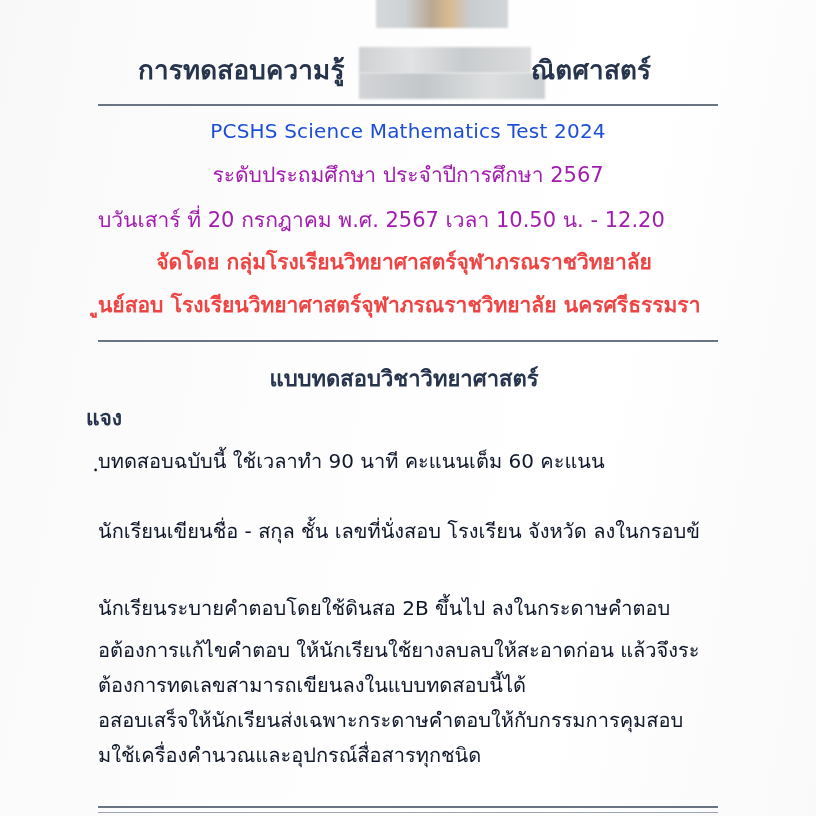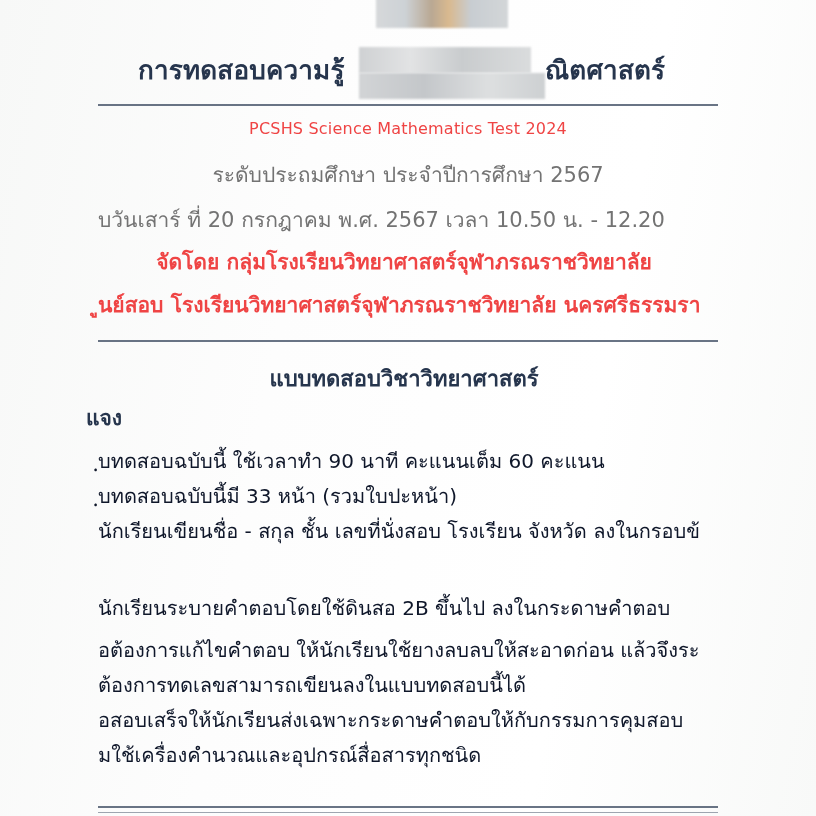--- a/index.html
+++ b/index.html
@@ -80,27 +80,27 @@
     white-space: nowrap;
     line-height: 1.15;
   }
   .thai-title {
     font-size: 26px;
     font-weight: 700;
     color: #26354d;
     letter-spacing: 0.2px;
   }
   .en-title {
-    font-size: 16px;
-    color: #ef4444;
+    font-size: 20px;
+    color: #1d4ed8;
     letter-spacing: 0.2px;
   }
   .sub {
     font-size: 21px;
-    color: #737373;
+    color: #a21caf;
   }
   .sub-b {
     font-size: 21px;
     font-weight: 700;
     color: #ef4444;
   }
   .section-title {
     font-size: 22px;
     font-weight: 700;
     color: #26354d;
@@ -129,38 +129,37 @@
     <div class="redact title-b"></div>
   </div>
 
   <div class="rule r-top"></div>
   <div class="rule r-mid"></div>
   <div class="rule r-bottom"></div>
   <div class="rule r-bottom2"></div>
 
   <div class="t thai-title" style="left:138px; top:56px;">การทดสอบความรู้</div>
 
-  <div class="t thai-title" style="left:545px; top:56px;">ณิตศาสตร์</div>
+  <div class="t thai-title" style="left:531px; top:56px;">ณิตศาสตร์</div>
 
   <div class="t en-title c" style="left:408px; top:120px;">PCSHS Science Mathematics Test 2024</div>
 
   <div class="t sub c" style="left:408px; top:163px;">ระดับประถมศึกษา ประจำปีการศึกษา 2567</div>
 
   <div class="t sub" style="left:98px; top:208px;">บวันเสาร์ ที่ 20 กรกฎาคม พ.ศ. 2567 เวลา 10.50 น. - 12.20</div>
 
   <div class="t sub-b c" style="left:404px; top:250px;">จัดโดย กลุ่มโรงเรียนวิทยาศาสตร์จุฬาภรณราชวิทยาลัย</div>
 
   <div class="t sub-b" style="left:98px; top:293px;">ูนย์สอบ โรงเรียนวิทยาศาสตร์จุฬาภรณราชวิทยาลัย นครศรีธรรมรา</div>
 
   <div class="t section-title c" style="left:404px; top:366px;">แบบทดสอบวิชาวิทยาศาสตร์</div>
 
   <div class="t notice-head" style="left:86px; top:406px;">แจง</div>
 
   <div class="t line" style="left:98px; top:450px;">ฺบทดสอบฉบับนี้ ใช้เวลาทำ 90 นาที คะแนนเต็ม 60 คะแนน</div>
-  <div class="t line" style="left:98px; top:485px;">ฺบทดสอบฉบับนี้มี 33 หน้า (รวมใบปะหน้า)</div>
   <div class="t line" style="left:98px; top:520px;">นักเรียนเขียนชื่อ - สกุล ชั้น เลขที่นั่งสอบ โรงเรียน จังหวัด ลงในกรอบข้</div>
   <div class="t line" style="left:98px; top:597px;">นักเรียนระบายคำตอบโดยใช้ดินสอ 2B ขึ้นไป ลงในกระดาษคำตอบ</div>
   <div class="t line" style="left:98px; top:639px;">อต้องการแก้ไขคำตอบ ให้นักเรียนใช้ยางลบลบให้สะอาดก่อน แล้วจึงระ</div>
   <div class="t line" style="left:98px; top:674px;">ต้องการทดเลขสามารถเขียนลงในแบบทดสอบนี้ได้</div>
   <div class="t line" style="left:98px; top:709px;">อสอบเสร็จให้นักเรียนส่งเฉพาะกระดาษคำตอบให้กับกรรมการคุมสอบ</div>
   <div class="t line" style="left:98px; top:744px;">มใช้เครื่องคำนวณและอุปกรณ์สื่อสารทุกชนิด</div>
 
 </div>
 
 </body></html>

